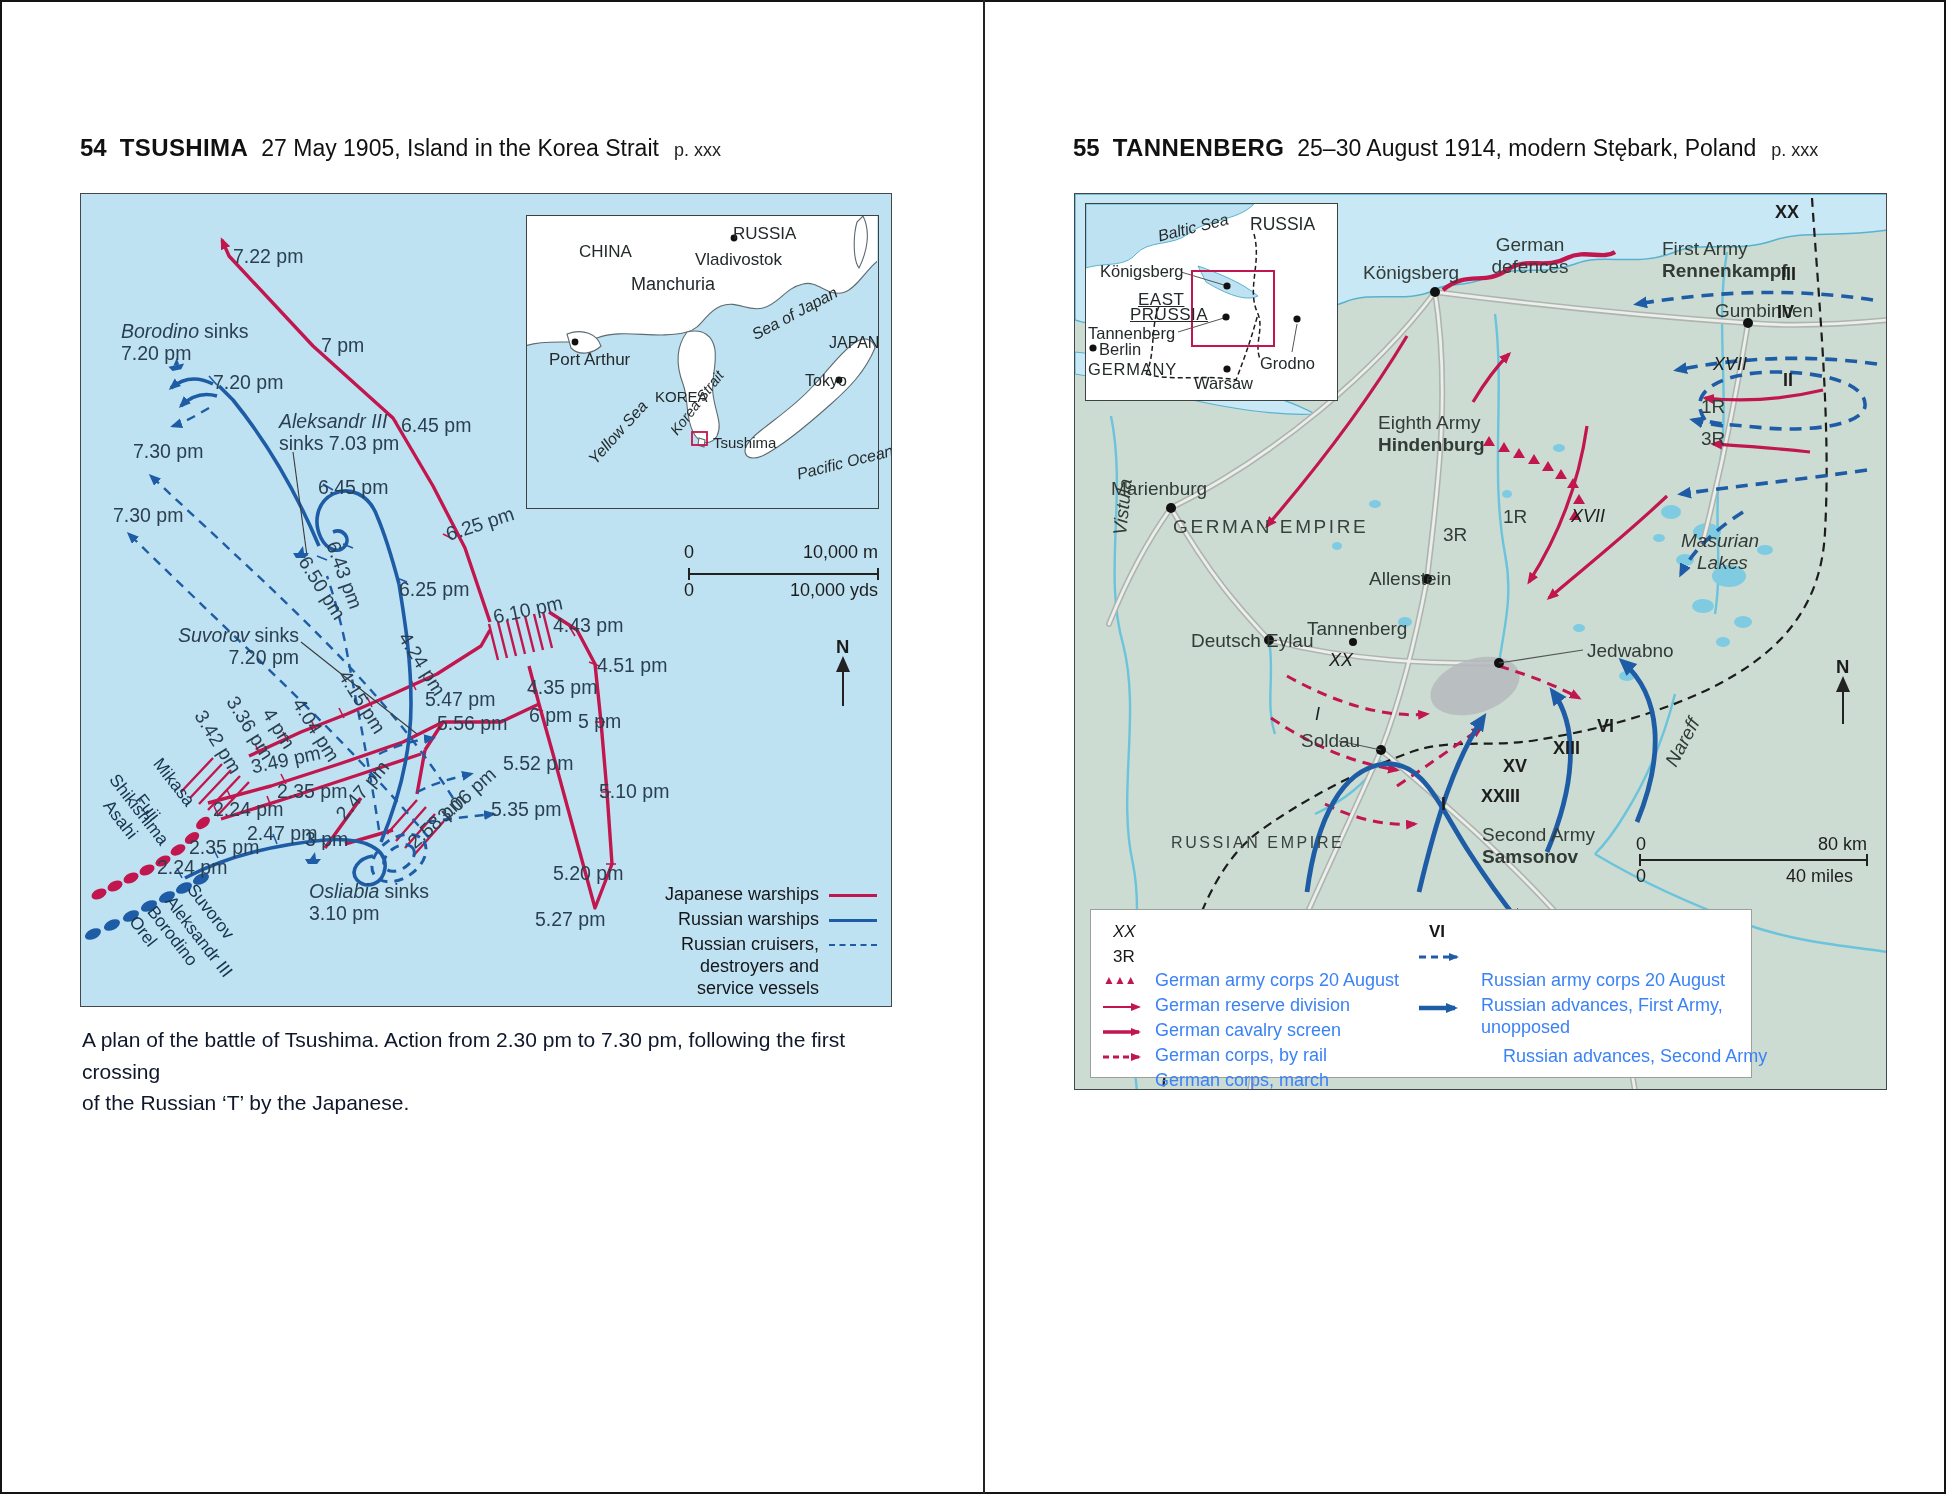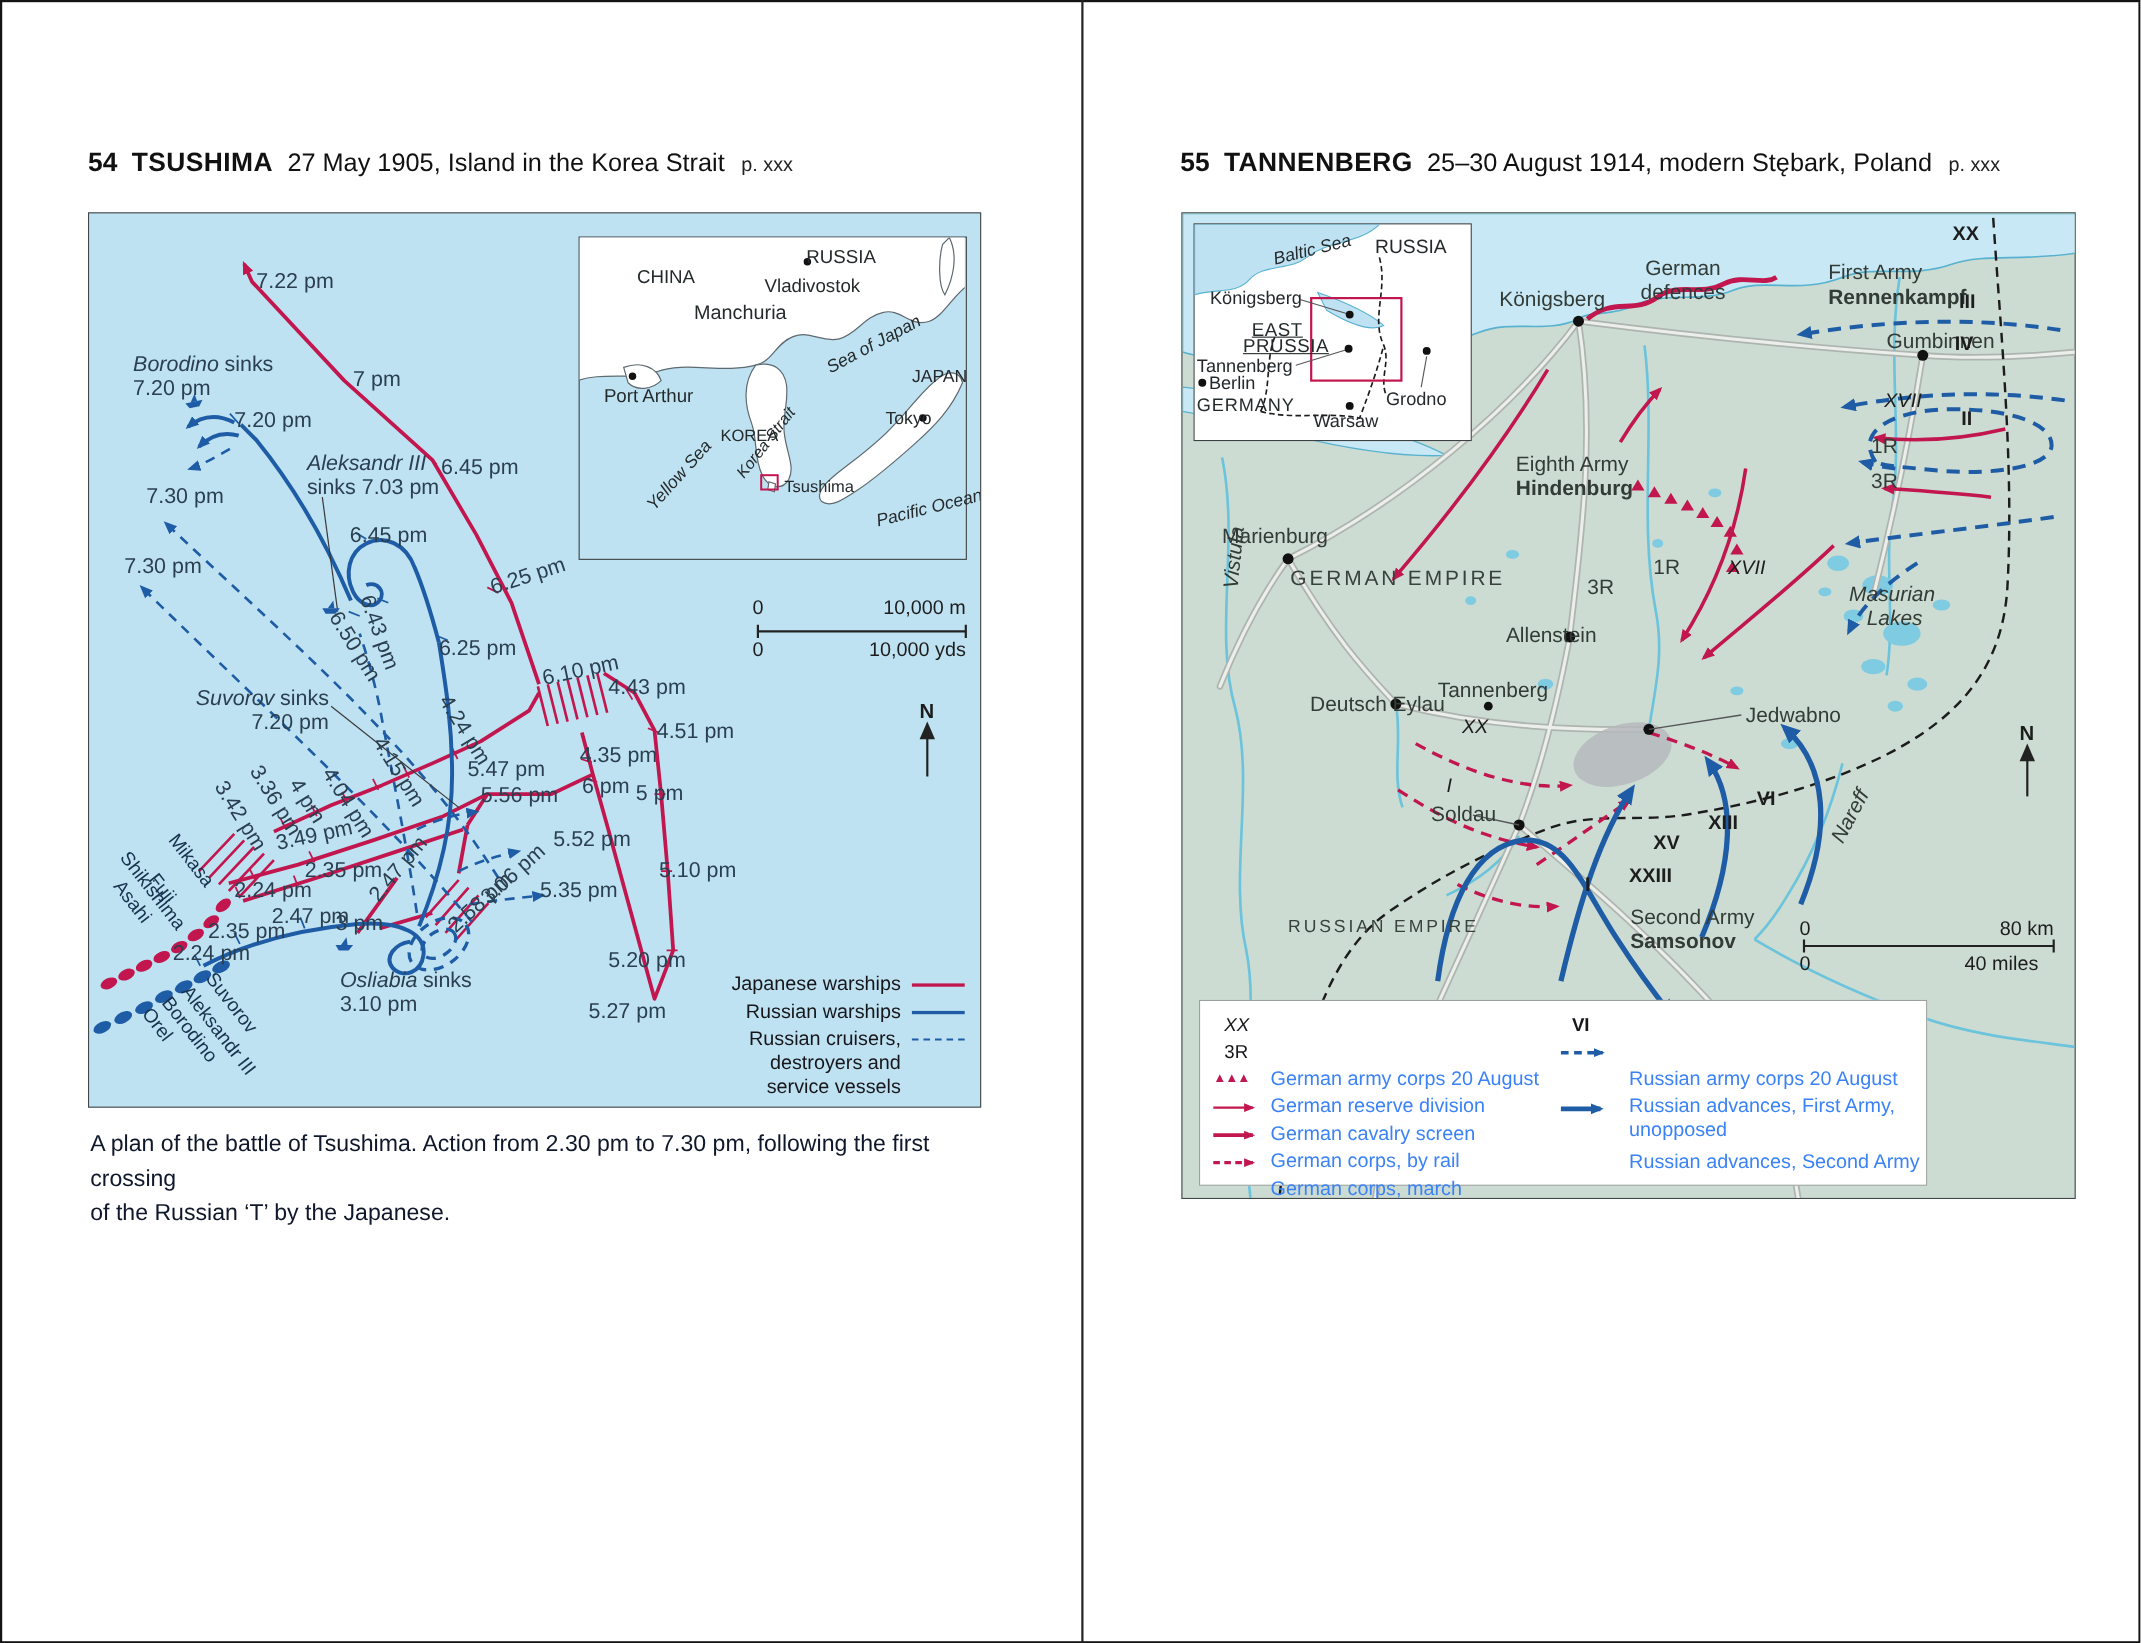--- a/index.html
+++ b/index.html
@@ -528,19 +528,19 @@
       <div class="lgi" style="left:390px;top:37px;">Russian advances, First Army,</div>
       <div class="lgi" style="left:390px;top:59px;">unopposed</div>
       <svg style="position:absolute;left:326px;top:90px;" width="52" height="16">
           <defs>
             <marker id="lg-b2" markerWidth="18" markerHeight="18" refX="9" refY="5" orient="auto" markerUnits="userSpaceOnUse">
               <path d="M0,0 L12,5 L0,10 Z" fill="#1f5ca6"></path>
             </marker>
           </defs>
           <path d="M2,8 H38" stroke="#1f5ca6" stroke-width="4.4" marker-end="url(#lg-b2)"></path>
         </svg>
-      <div class="lgi" style="left:390px;top:88px;">Russian advances, Second Army</div>
+      <div class="lgi" style="left:412px;top:88px;">Russian advances, Second Army</div>
     </div>
   </div>
 
 
 </div>
 <div class="gutter"></div>
 
 </body></html>

